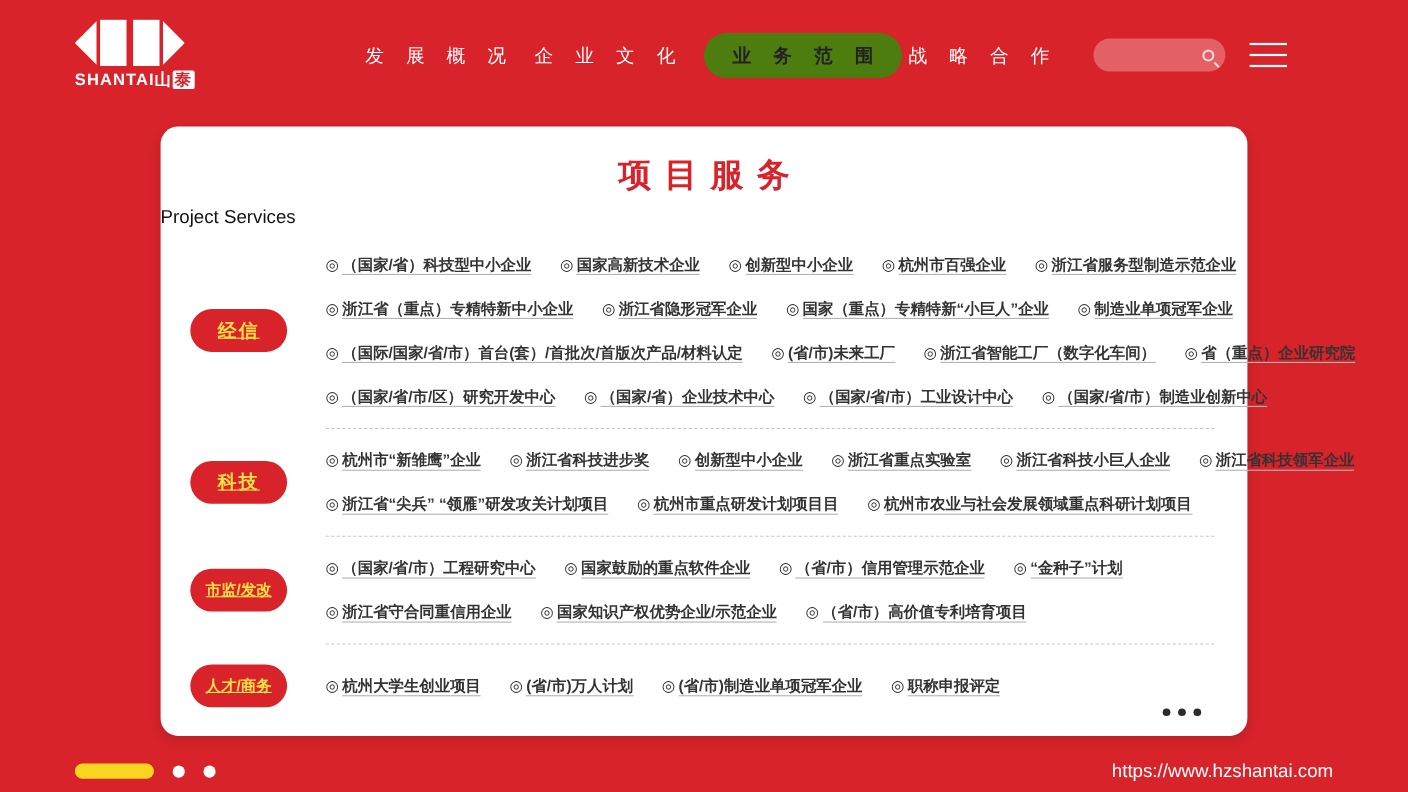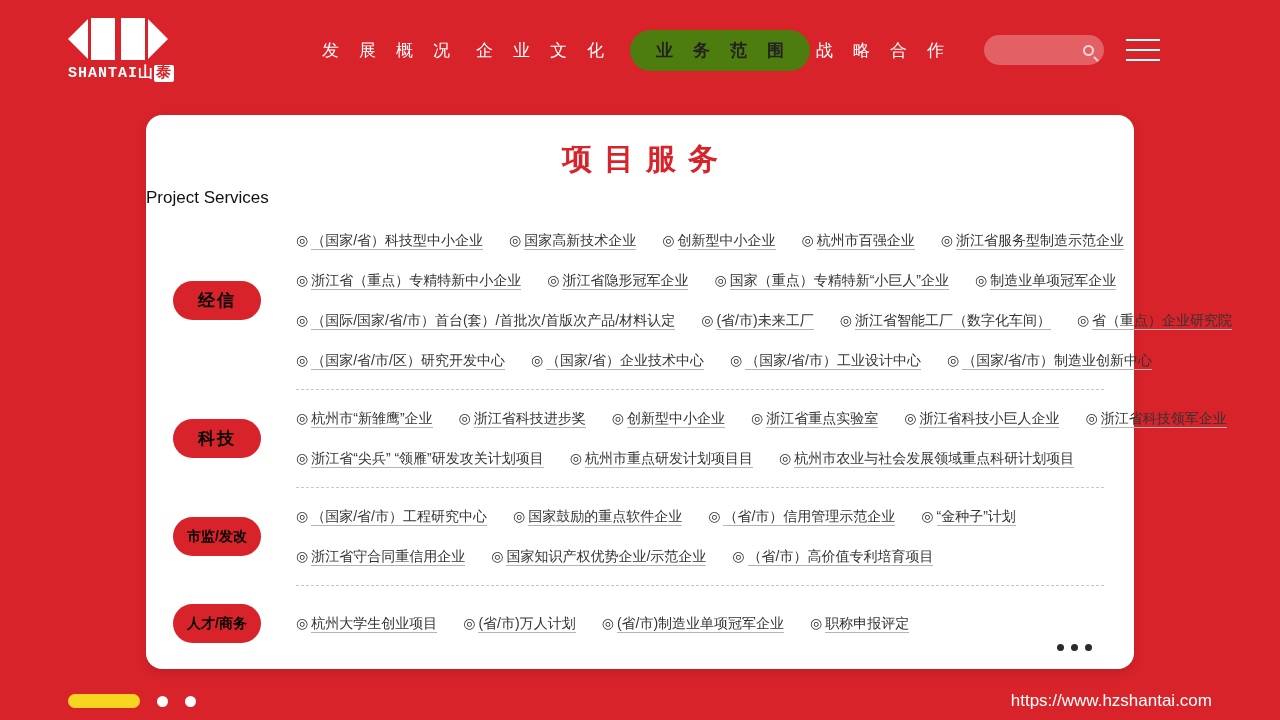--- a/index.html
+++ b/index.html
@@ -1,21 +1,21 @@
 <!DOCTYPE html>
 <html><head>
 <meta charset="utf-8">
 <style>
   * { margin:0; padding:0; box-sizing:border-box; }
   html,body { width:1280px; height:720px; overflow:hidden; }
   body { background:#d8232a; font-family:"Liberation Sans","DejaVu Sans",sans-serif; }
 
   
   .header { height:100px; display:flex; align-items:center; padding:0 48px 0 68px; }
-  .logo { width:104px; cursor:pointer;font-family:Liberation Mono, monospace; }
+  .logo { width:104px; margin-right:10px; cursor:pointer; }
   .logo-mark { display:flex; align-items:center; height:42px; }
   .lm-tri-l { width:20px; height:40px; background:#fff; clip-path:polygon(100% 0,100% 100%,0 50%); }
   .lm-tri-r { width:20px; height:40px; background:#fff; clip-path:polygon(0 0,100% 50%,0 100%); }
   .lm-rect { width:24px; height:42px; background:#fff; }
   .lm-slit { width:3px; }
   .lm-gap { width:6px; }
   .logo-text { color:#fff; font-weight:bold; font-size:15px; letter-spacing:1px; margin-top:3px; white-space:nowrap; }
   .logo-accent { background:#fff; color:#d8232a; padding:0 2px; border-radius:2px; }
 
   .nav { display:flex; align-items:center; gap:20px; margin-left:150px; }
@@ -31,24 +31,24 @@
   .hamburger span { display:block; height:2px; background:#fff; margin:8px 0; }
 
   
   .card { width:988px; min-height:530px; margin:15px auto 0; background:#fff; border-radius:16px; position:relative; padding:24px 0 26px; box-shadow:0 4px 10px rgba(0,0,0,0.12); }
   .card-title { text-align:center; color:#d8232a; font-size:30px; font-weight:800; letter-spacing:12px; text-indent:12px; }
   .card-subtitle { text-align:left; color:#111; font-size:17px; font-weight:normal; margin-top:8px; }
 
   .sections { margin-top:22px; }
   .section { display:flex; align-items:center; }
   .pill-col { width:150px; flex:none; padding-left:27px; }
-  .cat-pill { width:88px; height:39px; background:#d8232a; color:#000000; border-radius:20px; display:flex; align-items:center; justify-content:center; font-size:17px; font-weight:bold; letter-spacing:2px; cursor:pointer; white-space:nowrap; }
+  .cat-pill { width:88px; height:39px; background:#d8232a; color:#fde047; border-radius:20px; display:flex; align-items:center; justify-content:center; font-size:17px; font-weight:bold; letter-spacing:2px; cursor:pointer; white-space:nowrap;text-decoration:underline; }
   .cat-pill.small { font-size:14px; letter-spacing:0; }
   .rows { flex:1; display:flex; flex-direction:column; gap:19px; padding-right:16px; }
-  .row { display:flex; flex-wrap:nowrap; column-gap:26px; align-items:baseline; }
+  .row { display:flex; flex-wrap:nowrap; column-gap:26px; align-items:baseline;font-weight:bold; }
   .item { font-size:14px; color:#333; white-space:nowrap; line-height:21px; cursor:pointer; }
   .bullet { margin-right:3px; }
   .item-text { border-bottom:1px solid #b3b3b3; padding-bottom:1px; }
   .divider { border-top:1px dashed #c9c9c9; margin:18px 30px 18px 150px; }
 
   .more-dots { position:absolute; right:42px; bottom:18px; display:flex; gap:7px; cursor:pointer; }
   .more-dots i { width:7px; height:7px; background:#2b2b2b; border-radius:50%; }
 
   
   .footer { margin-top:22px; padding:0 68px; display:flex; align-items:center;gap:16px; }

